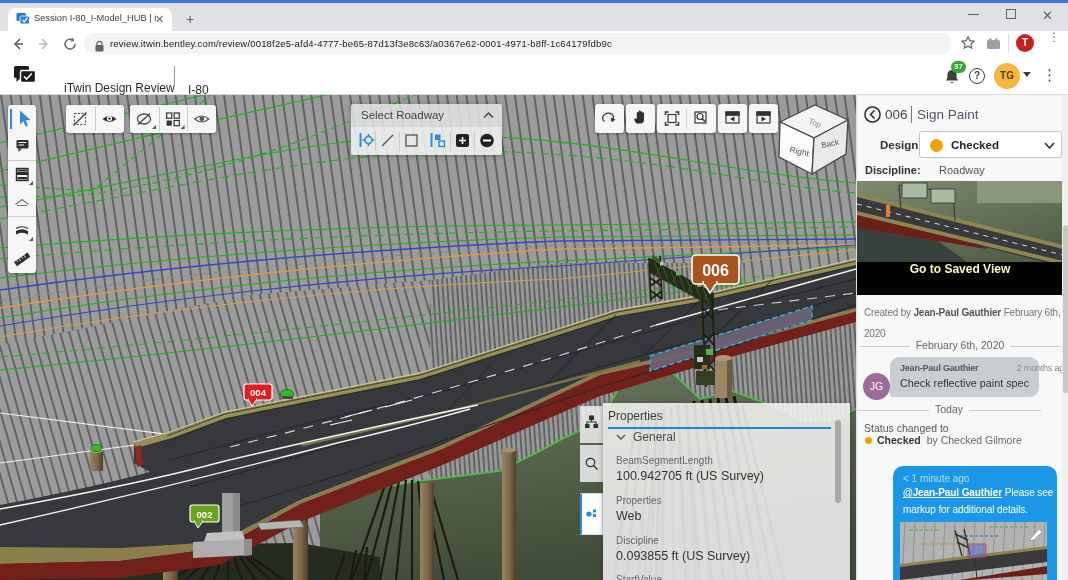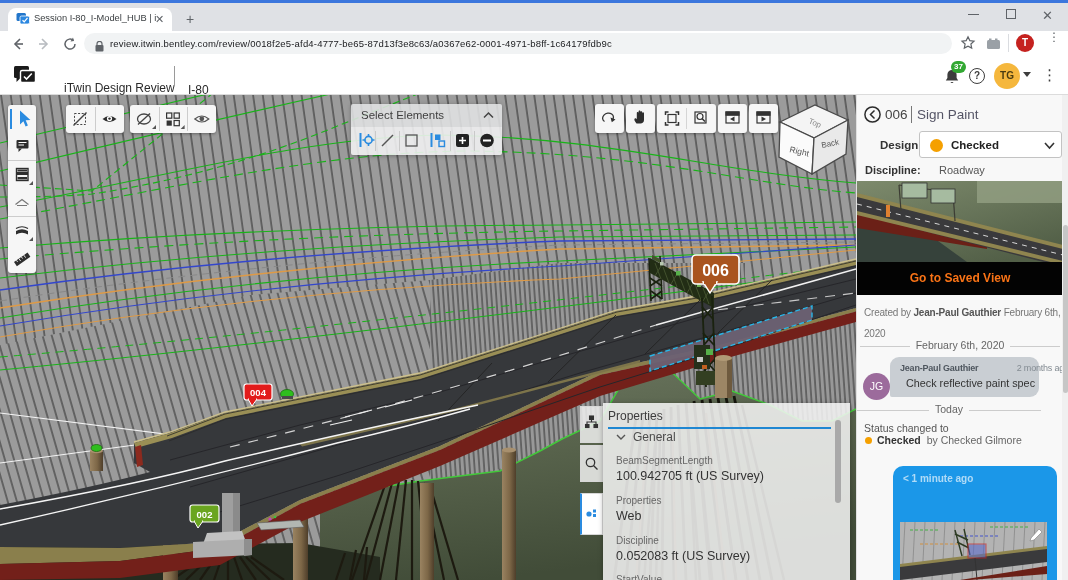--- a/index.html
+++ b/index.html
@@ -435,21 +435,21 @@
       </g>
       <g transform="translate(57.3,0)">
         <path d="M7.5 14 Q14.5 8 21.5 14 Q14.5 20 7.5 14 Z" fill="none" stroke="#555" stroke-width="1.2"></path>
         <circle cx="14.5" cy="13.8" r="2.4" fill="#555"></circle>
       </g>
     </svg>
   </div>
 
   <div class="abs" style="left:351px;top:104px;width:151px;height:51px;box-shadow:0 1px 4px rgba(0,0,0,0.3);border-radius:2px;overflow:hidden;">
     <div style="width:100%;height:23px;background:rgba(225,226,228,0.88);position:relative;">
-      <span style="position:absolute;left:10px;top:5px;font-size:11.5px;color:#3f3f3f;">Select Elements</span>
+      <span style="position:absolute;left:10px;top:5px;font-size:11.5px;color:#3f3f3f;">Select Roadway</span>
       <svg style="position:absolute;right:8px;top:7px;" width="11" height="8" viewBox="0 0 11 8">
           <path d="M1 6.5 L5.5 2 L10 6.5" stroke="#444" stroke-width="1.5" fill="none"></path>
         </svg>
     </div>
     <div style="width:100%;height:28px;background:rgba(242,243,244,0.88);position:relative;">
       <svg width="151" height="28" viewBox="0 0 151 28">
         <g transform="translate(5,0)">
           <line x1="4.5" y1="6" x2="4.5" y2="20" stroke="#2a8be0" stroke-width="2"></line>
           <circle cx="12.5" cy="13" r="3.6" fill="none" stroke="#2a8be0" stroke-width="1.6"></circle>
           <line x1="12.5" y1="7" x2="12.5" y2="10" stroke="#2a8be0" stroke-width="1.6"></line>
@@ -544,21 +544,21 @@
       <div class="abs" style="left:232px;top:17px;width:6px;height:83px;background:#a9a9a9;border-radius:3px;"></div>
       <svg class="abs" style="left:12px;top:29px;" width="12" height="10" viewBox="0 0 12 10">
           <path d="M2 3 L6 7 L10 3" stroke="#555" stroke-width="1.4" fill="none"></path>
         </svg>
       <div class="abs" style="left:30px;top:27px;font-size:12px;color:#4c4c4c;">General</div>
       <div class="abs" style="left:13px;top:52px;font-size:10px;color:#666;">BeamSegmentLength</div>
       <div class="abs" style="left:13px;top:66px;font-size:12.5px;color:#333;">100.942705 ft (US Survey)</div>
       <div class="abs" style="left:13px;top:92px;font-size:10px;color:#666;">Properties</div>
       <div class="abs" style="left:13px;top:106px;font-size:12.5px;color:#333;">Web</div>
       <div class="abs" style="left:13px;top:132px;font-size:10px;color:#666;">Discipline</div>
-      <div class="abs" style="left:13px;top:146px;font-size:12.5px;color:#333;">0.052083 ft (US Survey)</div>
+      <div class="abs" style="left:13px;top:146px;font-size:12.5px;color:#333;">0.093855 ft (US Survey)</div>
       <div class="abs" style="left:13px;top:171px;font-size:10px;color:#666;">StartValue</div>
     </div>
   </div>
 
   <div class="abs" id="sidebar" style="left:856px;top:95px;width:212px;height:485px;background:#f8f8f8;border-left:1px solid #e0e0e0;overflow:hidden;">
 
     <svg class="abs" style="left:7px;top:11px;" width="17" height="17" viewBox="0 0 17 17">
       <circle cx="8.5" cy="8.5" r="7.6" fill="none" stroke="#2c2c2c" stroke-width="1.5"></circle>
       <path d="M10.5 4.5 L6.5 8.5 L10.5 12.5" fill="none" stroke="#2c2c2c" stroke-width="1.5"></path>
     </svg>
@@ -598,43 +598,44 @@
           <line x1="42" y1="4" x2="44" y2="30"></line>
             <line x1="96" y1="12" x2="98" y2="40"></line>
           <line x1="42" y1="4" x2="97" y2="12"></line>
         </g>
         <rect x="45" y="2" width="25" height="15" fill="#a6bba0" stroke="#333" stroke-width="0.8"></rect>
         <rect x="74" y="8" width="24" height="14" fill="#a6bba0" stroke="#333" stroke-width="0.8"></rect>
         <rect x="29" y="24" width="4" height="12" fill="#e08030"></rect>
       </svg>
     </div>
     <div class="abs" style="left:0;top:167px;width:206px;height:33px;background:#030303;">
-      <div style="width:100%;text-align:center;margin-top:9px;font-size:12px;font-weight:bold;color:#f97316;">Go to Saved View</div>
+      <div style="width:100%;text-align:center;font-size:12px;font-weight:bold;color:#fef9c3;">Go to Saved View</div>
     </div>
     <div class="abs" style="left:7px;top:207px;width:202px;font-size:10px;letter-spacing:-0.2px;color:#777;line-height:21px;">Created by <b style="color:#555;">Jean-Paul Gauthier</b> February 6th, 2020</div>
 
     <div class="abs" style="left:0;top:244px;width:206px;text-align:center;font-size:10.5px;color:#666;">
       <span style="display:inline-block;vertical-align:middle;width:50px;height:1px;background:#ccc;margin-right:6px;"></span>February 6th, 2020<span style="display:inline-block;vertical-align:middle;width:50px;height:1px;background:#ccc;margin-left:6px;"></span>
     </div>
 
     <div class="abs" style="left:6px;top:278px;width:27px;height:27px;border-radius:50%;background:#9c6b9c;color:#fff;font-size:10.5px;text-align:center;line-height:27px;">JG</div>
     <div class="abs" style="left:33px;top:262px;width:149px;height:40px;background:#c9ced3;border-radius:9px 9px 9px 2px;">
       <div class="abs" style="left:10px;top:6px;font-size:9px;letter-spacing:-0.2px;font-weight:bold;color:#4e565e;white-space:nowrap;">Jean-Paul Gauthier <span style="font-weight:normal;color:#838b92;margin-left:36px;">2 months ago</span></div>
-      <div class="abs" style="left:16px;top:20px;font-size:10.8px;color:#333;white-space:nowrap;">Check reflective paint spec</div>
+      <div class="abs" style="left:10px;top:20px;font-size:10.8px;color:#333;white-space:nowrap;">Check reflective paint spec</div>
     </div>
 
     <div class="abs" style="left:0;top:308px;width:206px;text-align:left;font-size:10.5px;color:#666;">
       <span style="display:inline-block;vertical-align:middle;width:72px;height:1px;background:#ccc;margin-right:6px;"></span>Today<span style="display:inline-block;vertical-align:middle;width:72px;height:1px;background:#ccc;margin-left:6px;"></span>
     </div>
     <div class="abs" style="left:7px;top:327px;font-size:10.5px;color:#555;">Status changed to</div>
     <div class="abs" style="left:8px;top:342px;width:7px;height:7px;border-radius:50%;background:#f5a000;"></div>
     <div class="abs" style="left:20px;top:339px;font-size:10.5px;color:#333;"><b>Checked</b>&nbsp; <span style="color:#666;">by Checked Gilmore</span></div>
 
     <div class="abs" style="left:36px;top:371px;width:164px;height:114px;background:#1b97e8;border-radius:10px 10px 0 0;">
-      <div class="abs" style="left:10px;top:7px;font-size:10px;font-weight:bold;color:rgba(255,255,255,0.65);">&lt; 1 minute ago</div>
+      <div class="abs" style="left:10px;top:7px;font-size:10px;font-weight:normal;color:rgba(255,255,255,0.65);">&lt; 1 minute ago</div>
+      <div class="abs" style="left:10px;top:19px;width:152px;font-size:10px;letter-spacing:-0.1px;color:#fff;line-height:16.5px;white-space:nowrap;"><b style="text-decoration:underline;">@Jean-Paul Gauthier</b> Please see<br>markup for additional details.</div>
       <div class="abs" style="left:7px;top:56px;width:147px;height:58px;overflow:hidden;">
         <svg width="147" height="58" viewBox="0 0 147 58">
           <rect width="147" height="58" fill="#b3b3b3"></rect>
           <g stroke="#828282" stroke-width="0.7">
             <line x1="5" y1="0" x2="2" y2="58"></line>
               <line x1="15" y1="0" x2="12" y2="58"></line>
             <line x1="25" y1="0" x2="22" y2="58"></line>
               <line x1="35" y1="0" x2="32" y2="58"></line>
             <line x1="45" y1="0" x2="42" y2="58"></line>
               <line x1="55" y1="0" x2="52" y2="58"></line>

